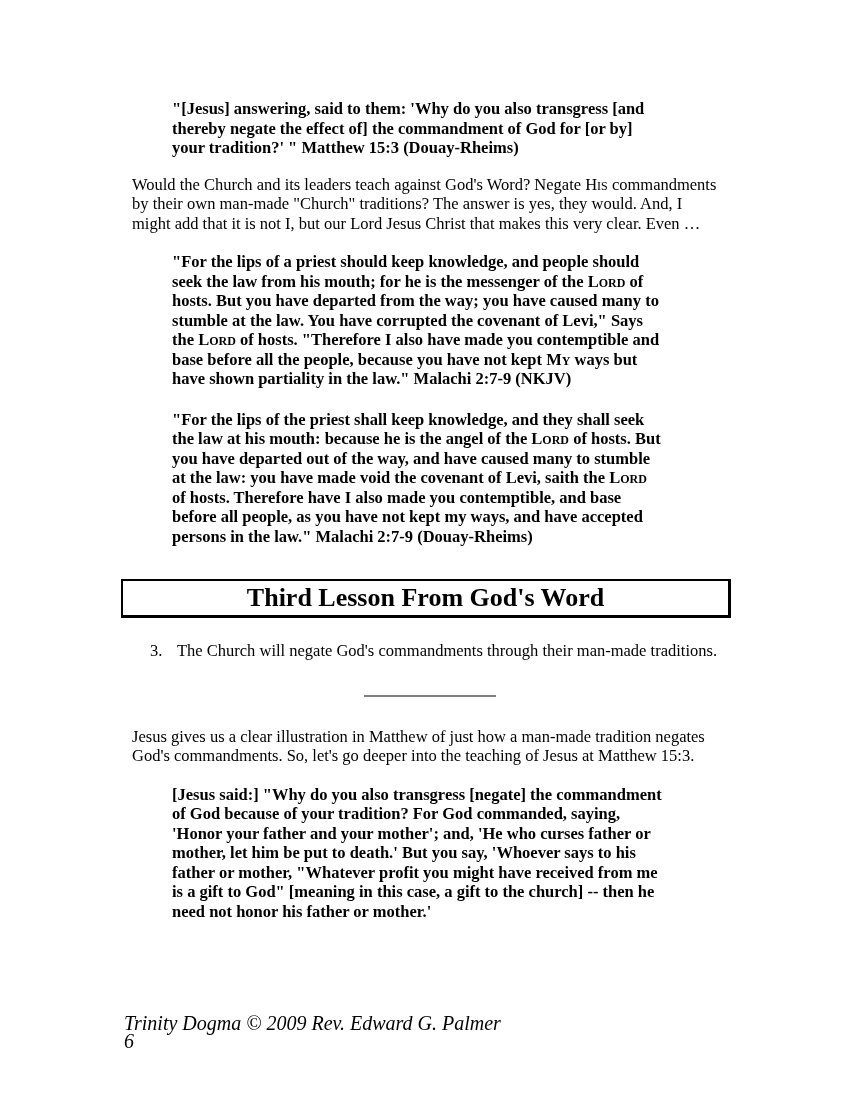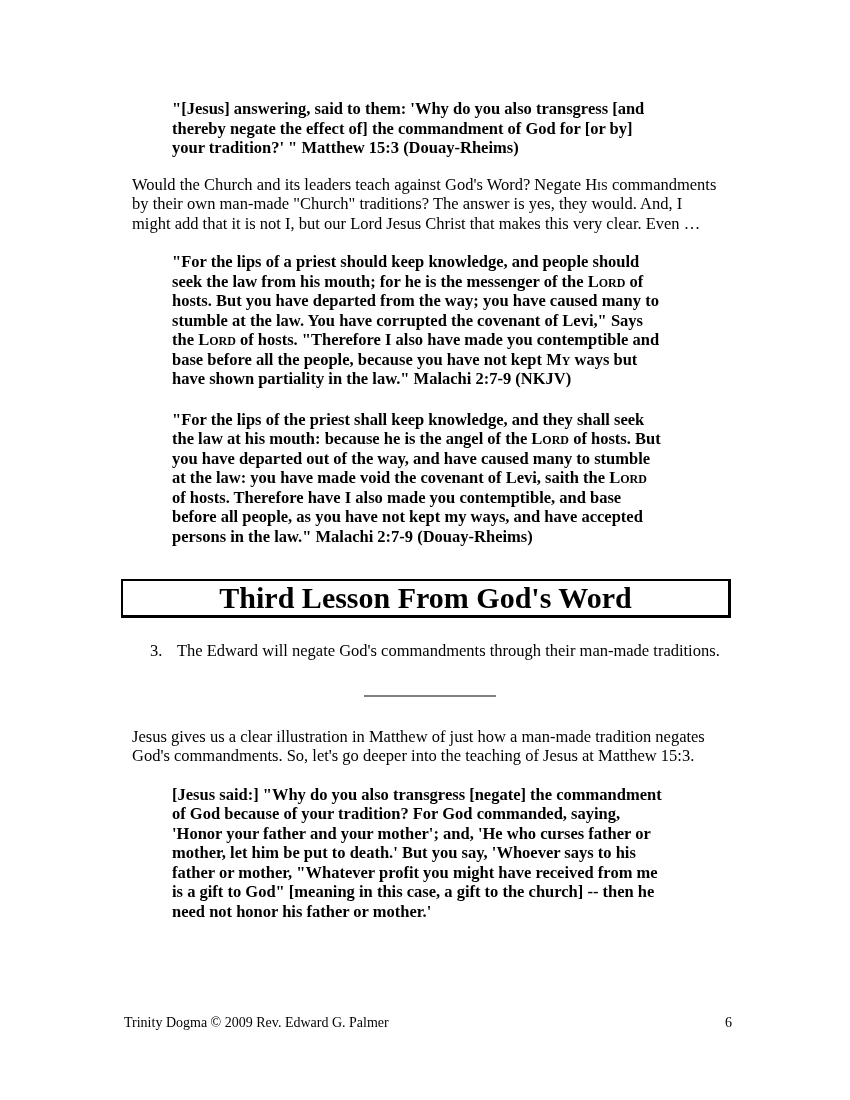--- a/index.html
+++ b/index.html
@@ -38,21 +38,21 @@
     border: 2px solid #000000;
     border-right-width: 3px;
     border-bottom-width: 3px;
     display: flex;
     align-items: center;
     justify-content: center;
     background: #ffffff;
   }
   .title {
     margin: 0;
-    font-size: 30px;
+    font-size: 26px;
     font-weight: bold;
     line-height: 26px;
     white-space: nowrap;
   }
   .list-item {
     margin: 0 0 34px 26px;
     white-space: nowrap;
   }
   .list-item .num {
     display: inline-block;
@@ -65,22 +65,24 @@
     margin: 0 auto 30px auto;
   }
   .para.p4 { margin-bottom: 19px; }
   .footer {
     position: absolute;
     top: 1014px;
     left: 124px;
     right: 118px;
     display: flex;
     justify-content: space-between;
-    font-size: 14px;
+    font-style: italic;
+    font-size: 20px;
     line-height: 18px;
+    flex-direction: column;
   }
 </style>
 </head>
 <body>
 
 <div class="page">
 
   <div class="quote q1">"[Jesus] answering, said to them: 'Why do you also transgress [and<br>thereby negate the effect of] the commandment of God for [or by]<br>your tradition?' " Matthew 15:3 (Douay-Rheims)</div>
 
   <div class="para">Would the Church and its leaders teach against God's Word? Negate <span class="sc">His</span> commandments<br>by their own man-made "Church" traditions? The answer is yes, they would. And, I<br>might add that it is not I, but our Lord Jesus Christ that makes this very clear. Even …</div>
@@ -89,21 +91,21 @@
   <div class="quote q2">"For the lips of a priest should keep knowledge, and people should<br>seek the law from his mouth; for he is the messenger of the <span class="sc">Lord</span> of<br>hosts. But you have departed from the way; you have caused many to<br>stumble at the law. You have corrupted the covenant of Levi," Says<br>the <span class="sc">Lord</span> of hosts. "Therefore I also have made you contemptible and<br>base before all the people, because you have not kept <span class="sc">My</span> ways but<br>have shown partiality in the law." Malachi 2:7-9 (NKJV)</div>
 
   <div class="quote q3">"For the lips of the priest shall keep knowledge, and they shall seek<br>the law at his mouth: because he is the angel of the <span class="sc">Lord</span> of hosts. But<br>you have departed out of the way, and have caused many to stumble<br>at the law: you have made void the covenant of Levi, saith the <span class="sc">Lord</span><br>of hosts. Therefore have I also made you contemptible, and base<br>before all people, as you have not kept my ways, and have accepted<br>persons in the law." Malachi 2:7-9 (Douay-Rheims)</div>
 
   <div class="title-box">
     <h1 class="title">Third Lesson From God's Word</h1>
   </div>
 
 
   <div class="list-item">
-    <span class="num">3.</span><span>The Edward will negate God's commandments through their man-made traditions.</span>
+    <span class="num">3.</span><span>The Church will negate God's commandments through their man-made traditions.</span>
   </div>
 
   <hr class="separator">
 
   <div class="para p4">Jesus gives us a clear illustration in Matthew of just how a man-made tradition negates<br>God's commandments. So, let's go deeper into the teaching of Jesus at Matthew 15:3.</div>
 
   <div class="quote q4">[Jesus said:] "Why do you also transgress [negate] the commandment<br>of God because of your tradition? For God commanded, saying,<br>'Honor your father and your mother'; and, 'He who curses father or<br>mother, let him be put to death.' But you say, 'Whoever says to his<br>father or mother, "Whatever profit you might have received from me<br>is a gift to God" [meaning in this case, a gift to the church] -- then he<br>need not honor his father or mother.'</div>
 
   <div class="footer">
     <span>Trinity Dogma © 2009 Rev. Edward G. Palmer</span>

